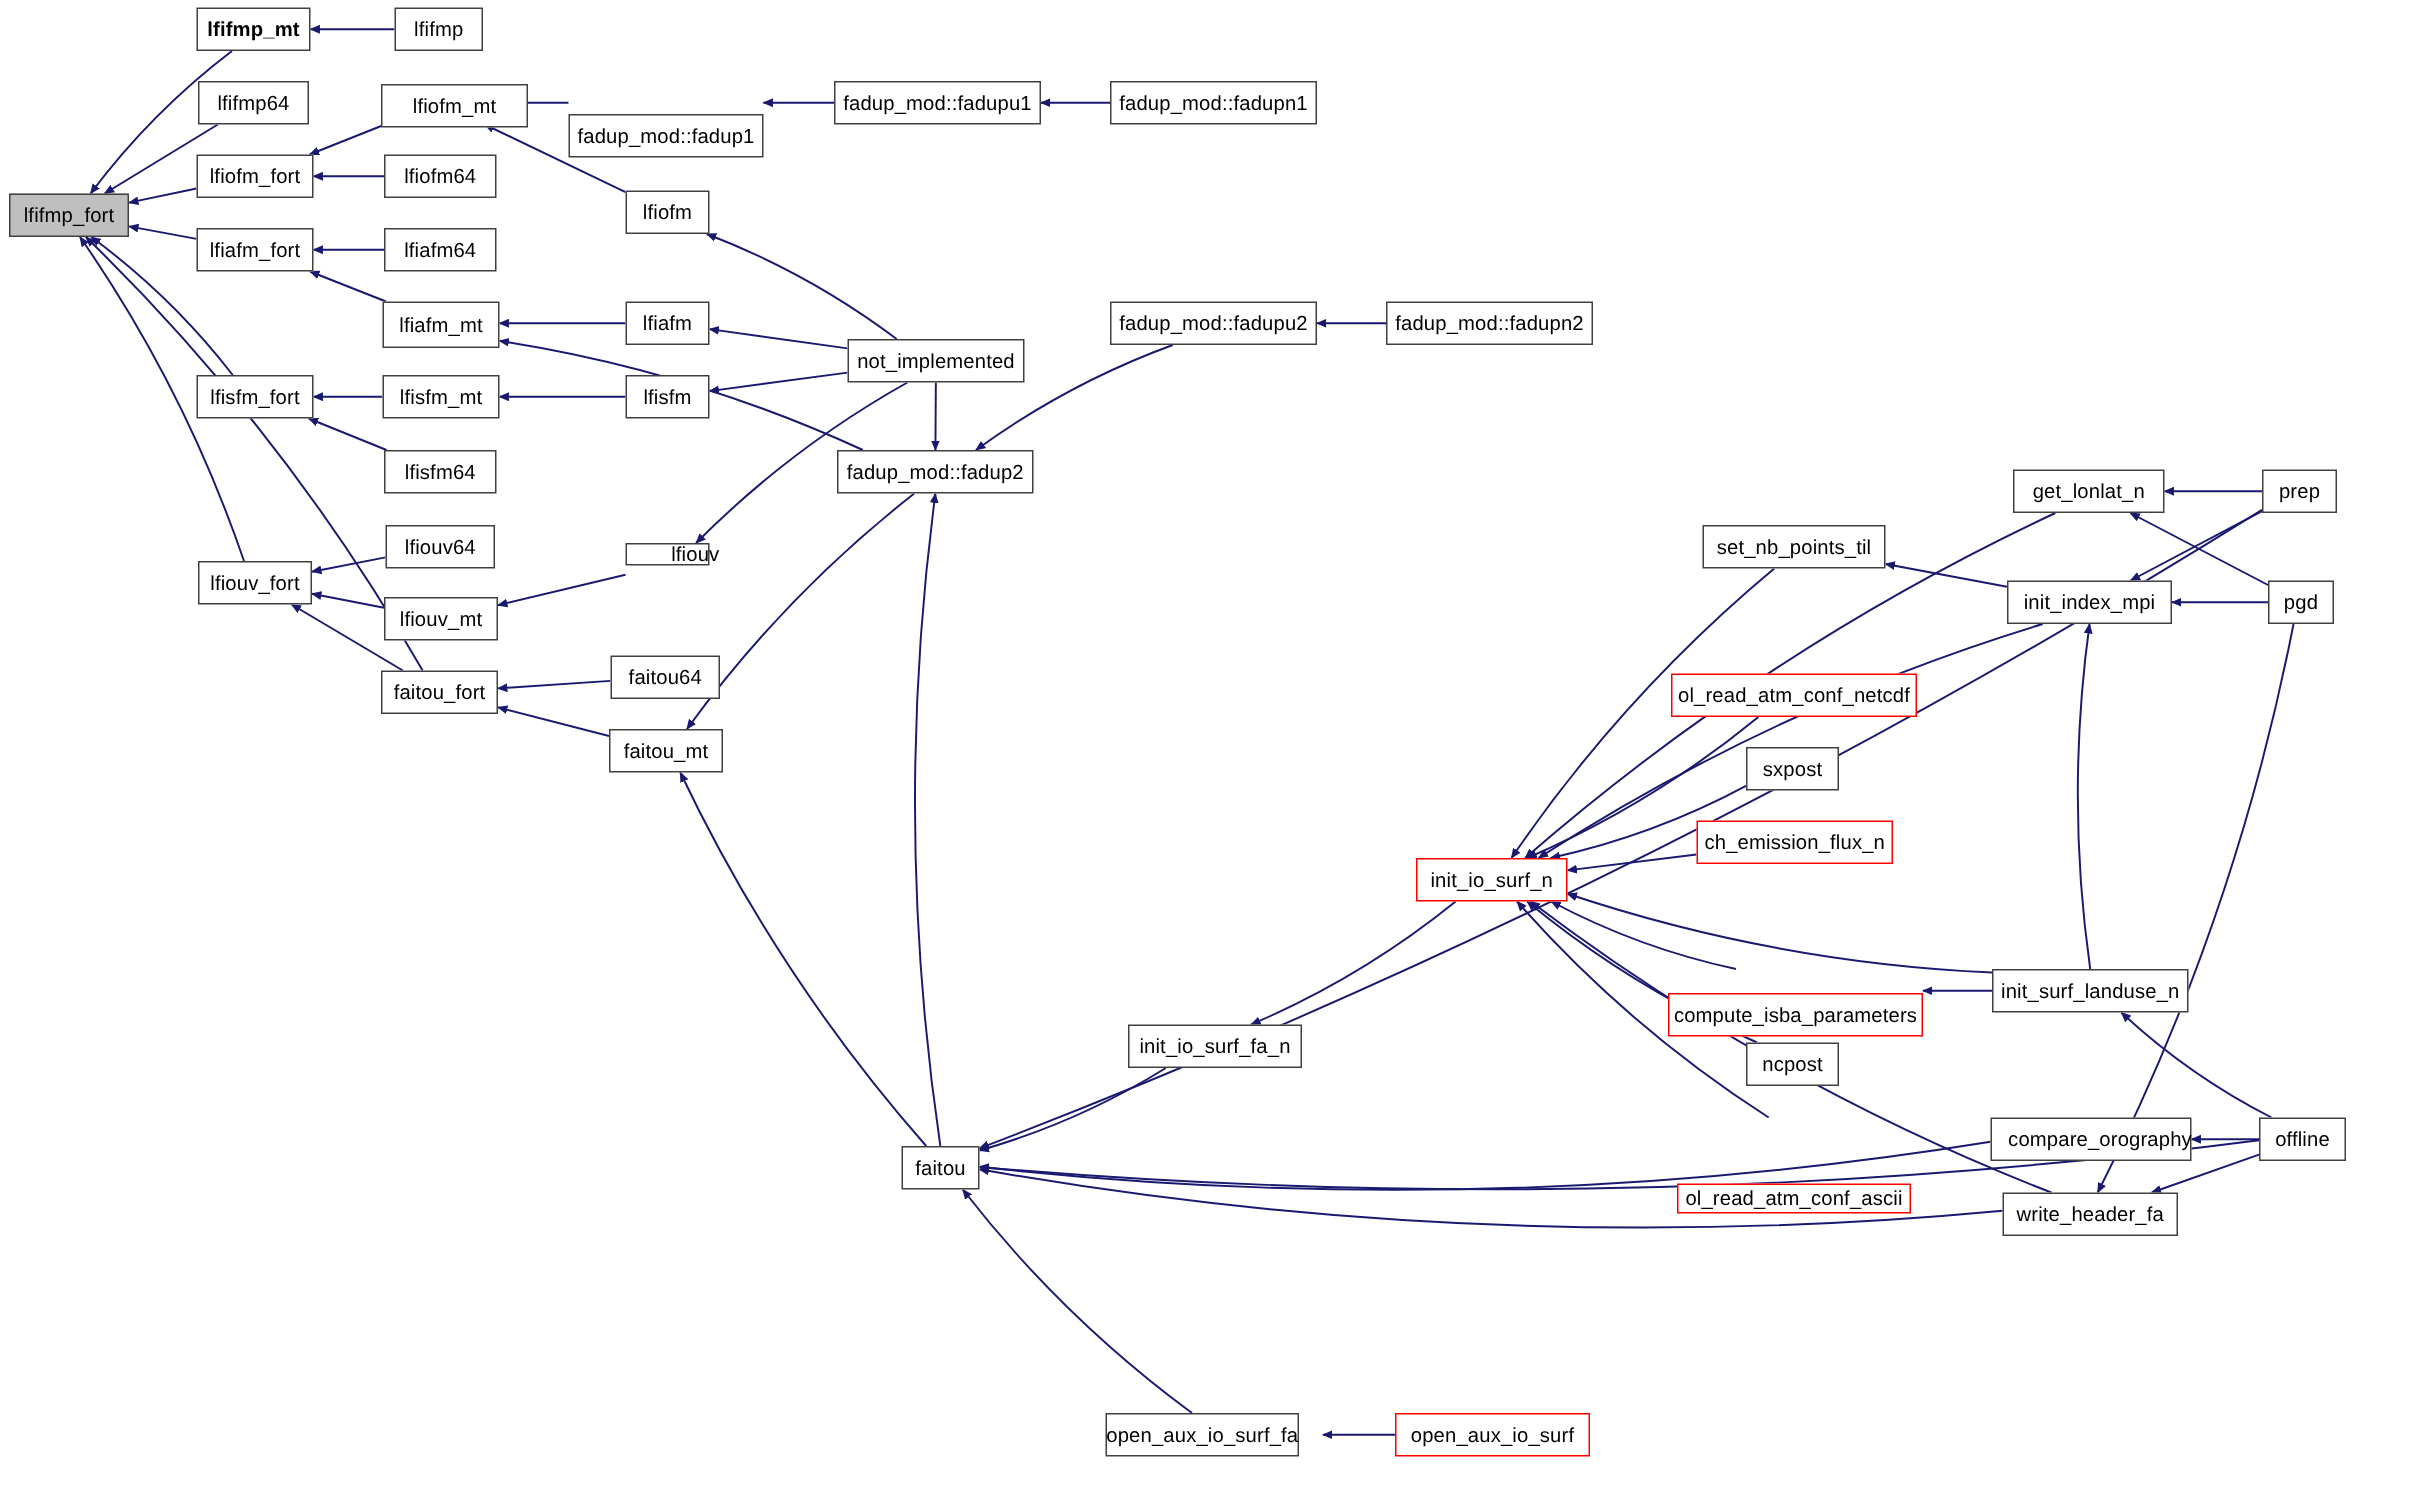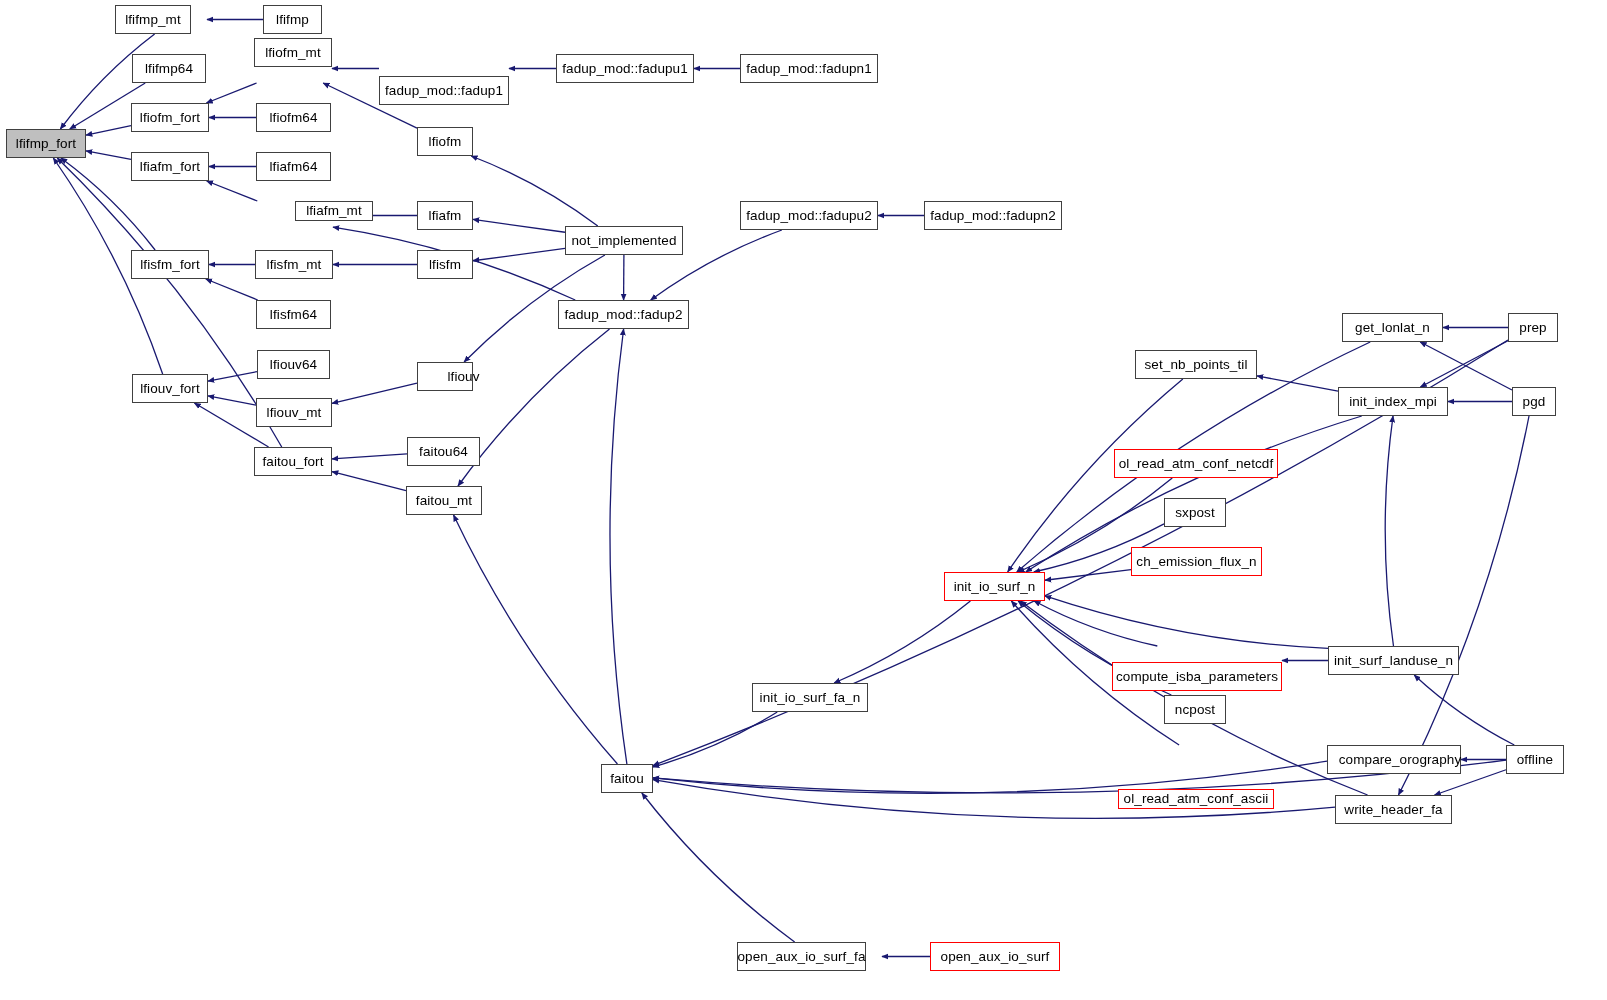--- a/index.html
+++ b/index.html
@@ -90,30 +90,30 @@
       <path d="M 1514.2752525252524 745 Q 1459.35 717.0035353535353 1414.2247474747476 675" fill="none" stroke="#191970" stroke-width="1.3" marker-end="url(#arrow)"></path>
       <path d="M 1506 760.1068281938326 Q 1080.4623444029642 815.0213201858063 653 777.9559471365639" fill="none" stroke="#191970" stroke-width="1.3" marker-end="url(#arrow)"></path>
       <path d="M 1529.0067401960785 416 Q 1490.28 614.635943627451 1398.4932598039215 795" fill="none" stroke="#191970" stroke-width="1.3" marker-end="url(#arrow)"></path>
       <path d="M 1508 339.9448123620309 Q 1100.9990692860738 593.9310522520562 653 765.5573951434878" fill="none" stroke="#191970" stroke-width="1.3" marker-end="url(#arrow)"></path>
       <path d="M 794.6334269662922 942 Q 707.82 878.1936797752809 641.8665730337078 793" fill="none" stroke="#191970" stroke-width="1.3" marker-end="url(#arrow)"></path>
       <path d="M 930 956.5 L 882 956.5" fill="none" stroke="#191970" stroke-width="1.3" marker-end="url(#arrow)"></path>
     </svg>
 <div class="node grey" style="left: 6px; top: 129px; width: 80px; height: 29px;">
       <span>lfifmp_fort</span>
     </div>
-    <div class="node" style="left: 115px; top: 5px; width: 76px; height: 29px;">
+    <div class="node" style="left: 131px; top: 5px; width: 76px; height: 29px; font-weight: bold;">
       <span>lfifmp_mt</span>
     </div>
     <div class="node" style="left: 263px; top: 5px; width: 59px; height: 29px;">
       <span>lfifmp</span>
     </div>
     <div class="node" style="left: 132px; top: 54px; width: 74px; height: 29px;">
       <span>lfifmp64</span>
     </div>
-    <div class="node" style="left: 254px; top: 38px; width: 78px; height: 29px;">
+    <div class="node" style="left: 254px; top: 56px; width: 98px; height: 29px;">
       <span>lfiofm_mt</span>
     </div>
     <div class="node" style="left: 379px; top: 54px; width: 130px; height: 29px; margin-top: 22px;">
       <span>fadup_mod::fadup1</span>
     </div>
     <div class="node" style="left: 556px; top: 54px; width: 138px; height: 29px;">
       <span>fadup_mod::fadupu1</span>
     </div>
     <div class="node" style="left: 740px; top: 54px; width: 138px; height: 29px;">
       <span>fadup_mod::fadupn1</span>
@@ -126,21 +126,21 @@
     </div>
     <div class="node" style="left: 417px; top: 127px; width: 56px; height: 29px;">
       <span>lfiofm</span>
     </div>
     <div class="node" style="left: 131px; top: 152px; width: 78px; height: 29px;">
       <span>lfiafm_fort</span>
     </div>
     <div class="node" style="left: 256px; top: 152px; width: 75px; height: 29px;">
       <span>lfiafm64</span>
     </div>
-    <div class="node" style="left: 255px; top: 201px; width: 78px; height: 20px; margin-left: 40px;">
+    <div class="node" style="left: 255px; top: 201px; width: 78px; height: 31px;">
       <span>lfiafm_mt</span>
     </div>
     <div class="node" style="left: 417px; top: 201px; width: 56px; height: 29px;">
       <span>lfiafm</span>
     </div>
     <div class="node" style="left: 565px; top: 226px; width: 118px; height: 29px;">
       <span>not_implemented</span>
     </div>
     <div class="node" style="left: 740px; top: 201px; width: 138px; height: 29px;">
       <span>fadup_mod::fadupu2</span>
@@ -162,21 +162,21 @@
     </div>
     <div class="node" style="left: 256px; top: 300px; width: 75px; height: 29px;">
       <span>lfisfm64</span>
     </div>
     <div class="node" style="left: 257px; top: 350px; width: 73px; height: 29px;">
       <span>lfiouv64</span>
     </div>
     <div class="node" style="left: 132px; top: 374px; width: 76px; height: 29px;">
       <span>lfiouv_fort</span>
     </div>
-    <div class="node" style="left: 417px; top: 362px; width: 56px; height: 29px; padding-left: 37px;">
+    <div class="node" style="left: 417px; top: 362px; width: 56px; height: 15px; padding-left: 37px;">
       <span>lfiouv</span>
     </div>
     <div class="node" style="left: 256px; top: 398px; width: 76px; height: 29px;">
       <span>lfiouv_mt</span>
     </div>
     <div class="node" style="left: 407px; top: 437px; width: 73px; height: 29px;">
       <span>faitou64</span>
     </div>
     <div class="node" style="left: 254px; top: 447px; width: 78px; height: 29px;">
       <span>faitou_fort</span>

